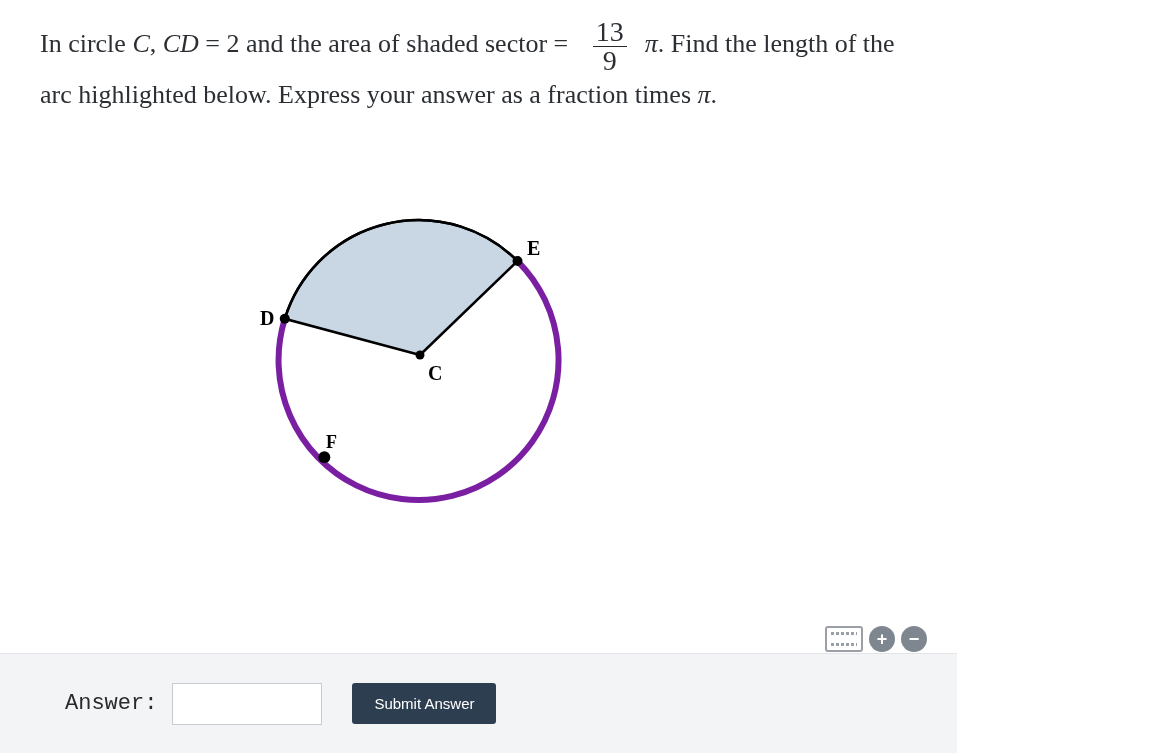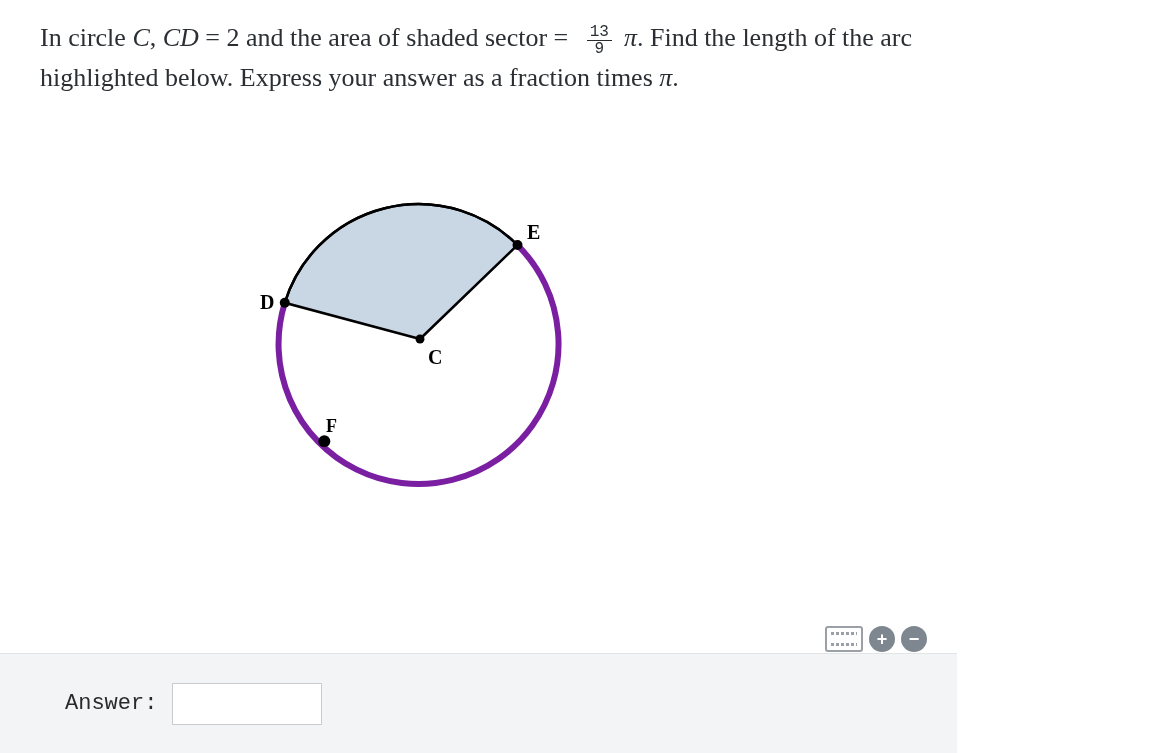--- a/index.html
+++ b/index.html
@@ -21,25 +21,24 @@
     font-size: 26px;
     line-height: 1.55;
     color: #2b2f33;
     max-width: 1075px;
   }
   .problem-text i.var { font-style: italic; }
   .frac {
     display: inline-block;
     vertical-align: middle;
     text-align: center;
-    font-size: 16px;
+    font-size: 28px;
     line-height: 1;
     position: relative;
-    margin: 0 12px;
-    font-family: Liberation Mono, monospace;
+    margin: 0 18px;
   }
   .frac .num { display:block; padding:0 3px; }
   .frac .den { display:block; padding:0 3px; border-top: 1.5px solid #2a2a2a; }
 
   .figure-area {
     width: 100%;
     display: flex;
     justify-content: flex-start;
     padding-left: 180px;
     margin-top: 60px;
@@ -164,15 +163,16 @@
   </div>
 
   <div class="answer-bar">
     <div class="toolbar">
       <div class="kbd-icon"></div>
       <div class="circ-btn">+</div>
       <div class="circ-btn">−</div>
     </div>
     <span class="answer-label">Answer:</span>
     <input class="answer-input" type="text" value="" style="">
+    <button class="submit-btn">Submit Answer</button>
   </div>
 
 </div>
 
 </body></html>

